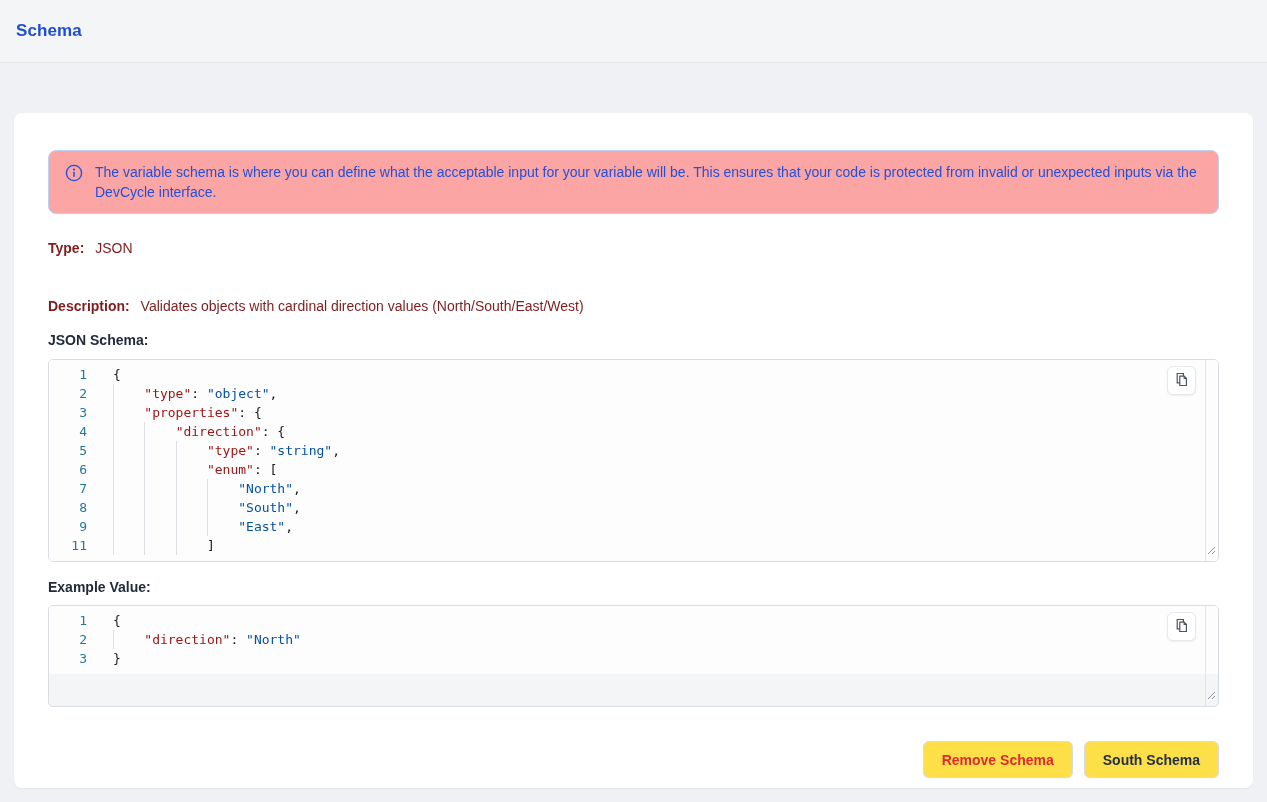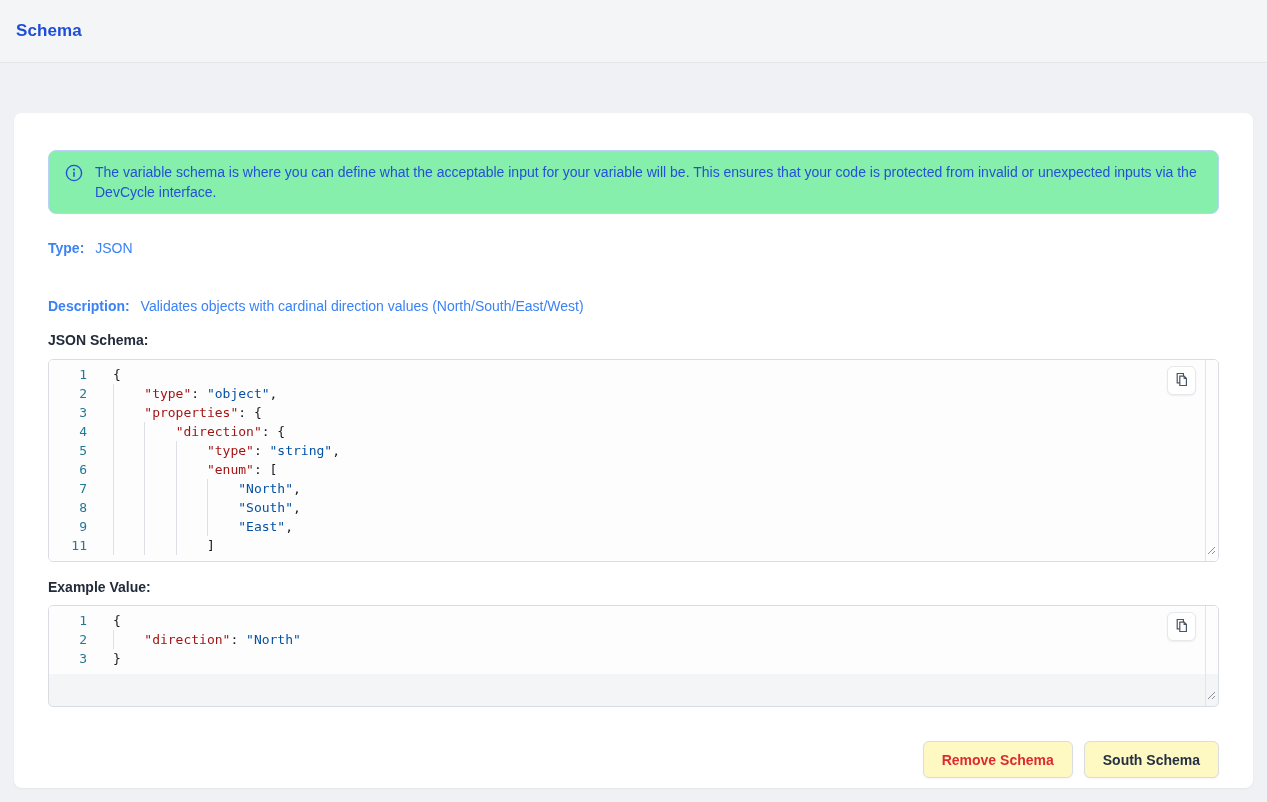--- a/index.html
+++ b/index.html
@@ -32,33 +32,33 @@
     background: #ffffff;
     border-radius: 8px;
     box-shadow: 0 1px 2px rgba(16,24,40,.05);
     padding: 37px 34px 0 34px;
   }
 
   
   .alert {
     display: flex; align-items: flex-start; gap: 12px;
     min-height: 63px;
-    background: #86efac;
+    background: #fca5a5;
     border: 1px solid #b9d2f6;
     border-radius: 8px;
     padding: 11px 16px;
   }
   .alert-icon { flex: none; margin-top: 2px; }
   .alert-text {
     font-size: 14px; line-height: 20px;
     color: #2450d9;
   }
 
   
-  .field-row { font-size: 14px; color: #3b82f6; line-height: 18px; }
+  .field-row { font-size: 14px; color: #7f1d1d; line-height: 18px; }
   .row-type { margin-top: 25px; }
   .row-desc { margin-top: 40px; }
   .f-label { font-weight: 700; }
   .f-value { margin-left: 7px; }
   .section-label { margin-top: 17px; font-size: 14px; font-weight: 700; color: #222b3a; }
 
   
   .editor {
     position: relative;
     border: 1px solid #d9dde2;
@@ -93,21 +93,21 @@
   .vline { position: absolute; top: 0; bottom: 0; right: 12px; width: 1px; background: #e2e4e8; }
   .grip { position: absolute; right: 2px; bottom: 2px; }
 
   
   .buttons-row {
     display: flex; justify-content: flex-end; gap: 11px;
     margin-top: 34px;
   }
   .btn {
     height: 37px; padding: 0 18px;
-    background: #fef9c3;
+    background: #fde047;
     border: 1px solid #d9dce1;
     border-radius: 6px;
     font-family: inherit; font-size: 14px; font-weight: 600;
     color: #243042;
     box-shadow: 0 1px 2px rgba(16,24,40,.04);
     cursor: pointer;
   }
   .btn-danger { color: #e0292f; }
 </style>
 </head>

